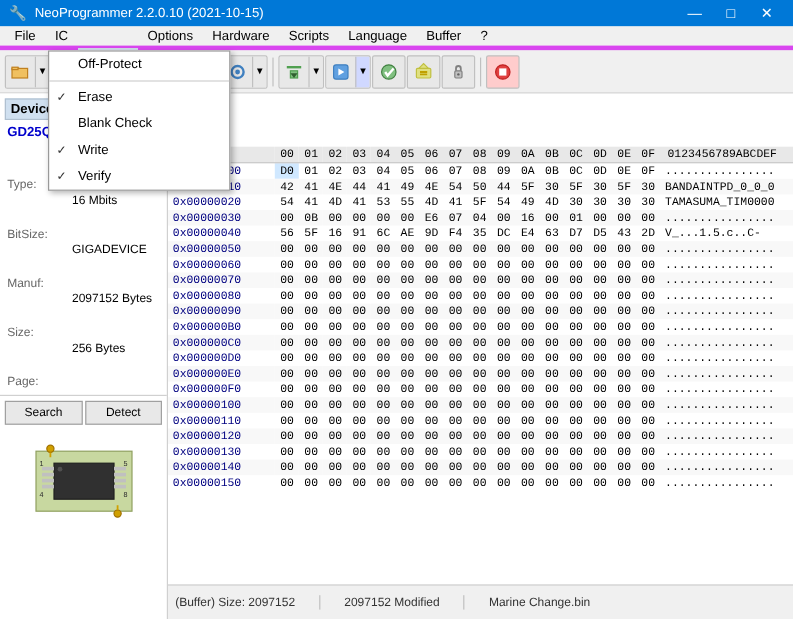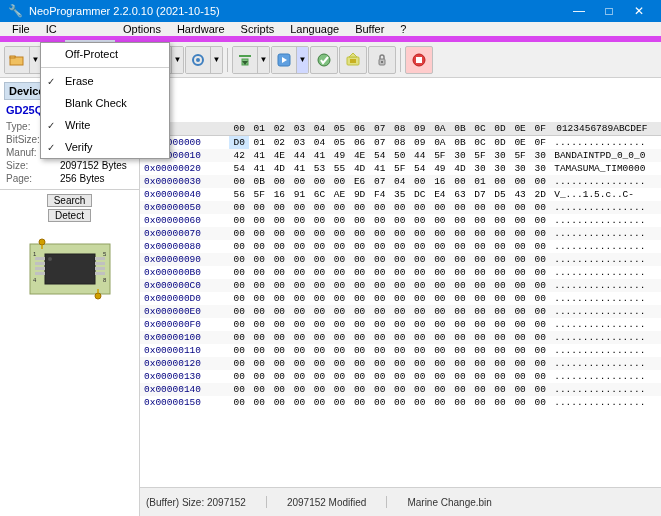--- a/index.html
+++ b/index.html
@@ -33,21 +33,21 @@
       background: transparent;
       border: none;
       color: white;
       font-size: 12px;
       cursor: pointer;
       display: flex; align-items: center; justify-content: center;
     }
 
     .menu-bar {
       background: #f0f0f0;
-      border-bottom: 6px solid #d946ef;
+      border-bottom: 4px solid #d946ef;
       height: 20px;
       display: flex;
       align-items: center;
       padding: 0 4px;
     }
     .menu-item {
       padding: 2px 8px;
       cursor: pointer;
       font-size: 11px;
       height: 100%;
@@ -55,21 +55,21 @@
       align-items: center;
       position: relative;
     }
     .menu-item.active { background: #d0d8e8; margin-top: 35px; }
 
     
     .dropdown-overlay {
       position: absolute;
       top: 42px;
       left: 40px;
-      width: 130px;
+      width: 152px;
       background: white;
       border: 1px solid #999;
       box-shadow: 2px 2px 5px rgba(0,0,0,0.3);
       z-index: 100;
       font-size: 11px;
     }
     .dropdown-item {
       padding: 4px 24px 4px 24px;
       cursor: pointer;
       display: flex;
@@ -164,33 +164,32 @@
       font-size: 11px;
       padding: 0 2px;
       margin-bottom: 4px;
     }
     .device-prop {
       display: flex;
       font-size: 10px;
       padding: 1px 2px;
       gap: 4px;
     }
-    .device-prop-label { color: #666; min-width: 50px; }
+    .device-prop-label { color: #666; min-width: 50px; margin-top: 28px; }
     .device-prop-value { color: #000; }
     .device-inputs {
       display: flex;
       flex-direction: column;
       gap: 3px;
       padding: 4px;
     }
     .device-input-row {
       display: flex;
       gap: 2px;
       align-items: center;
-      flex-direction: column;
     }
     .device-btn {
       height: 20px;
       padding: 0 6px;
       border: 1px solid #a0a0a0;
       background: #e8e8e8;
       cursor: pointer;
       font-size: 10px;
       flex: 1;
     }

